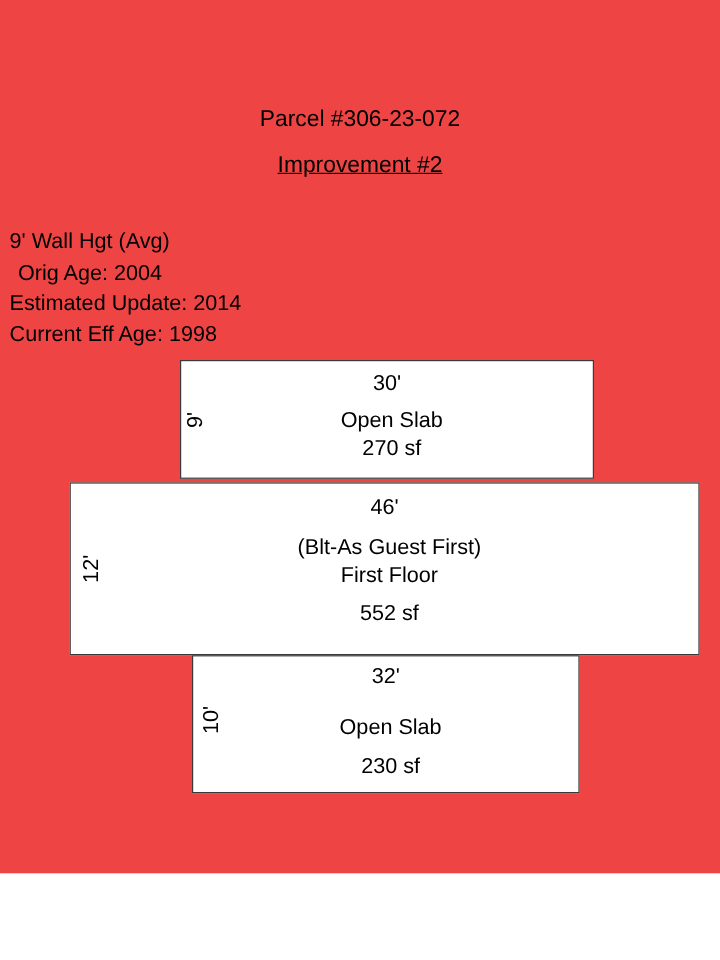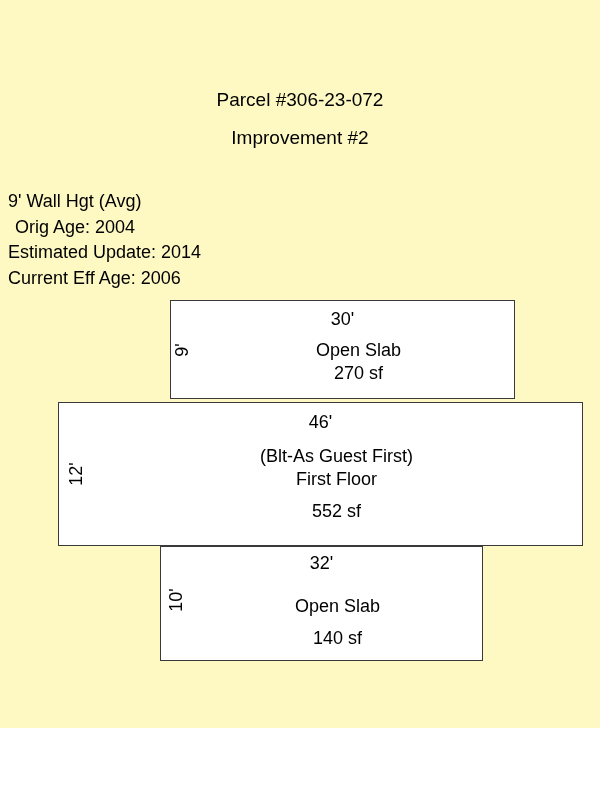--- a/index.html
+++ b/index.html
@@ -5,59 +5,59 @@
 <style>
   html, body {
     margin: 0;
     padding: 0;
     background: #ffffff;
   }
   #page {
     position: relative;
     width: 600px;
     height: 728px;
-    background: #fef9c3;
+    background: #ef4444;
     font-family: "Liberation Sans", sans-serif;
     color: #000000;
     overflow: hidden;
   }
 
   
   .title-line {
     position: absolute;
     left: 0;
     width: 600px;
     text-align: center;
     font-size: 19px;
     line-height: 22px;
     white-space: nowrap;
   }
   #title-parcel { top: 89px; }
-  #title-improvement { top: 127px; }
+  #title-improvement { top: 127px; text-decoration: underline; }
 
   
   #notes-block {
     position: absolute;
     left: 8px;
     top: 189px;
     font-size: 18px;
     line-height: 25.5px;
     white-space: nowrap;
   }
   #notes-block .note-line { display: block; }
   #notes-block .note-line.indented { padding-left: 7px; }
 
   
   .sketch-rect {
     position: absolute;
     box-sizing: border-box;
     border: 1.5px solid #3a3a3a;
     background: #ffffff;
   }
-  #rect-open-slab-top    { left: 150px; top: 300px; width: 345px; height: 99px; margin-left: 20px; }
+  #rect-open-slab-top    { left: 150px; top: 300px; width: 345px; height: 99px; }
   #rect-first-floor      { left:  58px; top: 402px; width: 525px; height: 144px; }
   #rect-open-slab-bottom { left: 160px; top: 546px; width: 323px; height: 115px; }
 
   
   .dim-width {
     position: absolute;
     left: 0;
     width: 100%;
     text-align: center;
     font-size: 18px;
@@ -71,21 +71,21 @@
     font-size: 18px;
     line-height: 18px;
     white-space: nowrap;
     transform-origin: center center;
     transform: rotate(-90deg);
   }
 
   
   .rect-body {
     position: absolute;
-    left: 16px;
+    left: 4px;
     width: 100%;
     text-align: center;
     font-size: 18px;
     line-height: 23px;
     white-space: nowrap;
   }
   .rect-body span { display: block; }
 
   
   #top-dim-width     { top: 8px; }
@@ -120,21 +120,21 @@
 <div id="page">
 
   <div class="title-line" id="title-parcel">Parcel #306-23-072</div>
 
   <div class="title-line" id="title-improvement">Improvement #2</div>
 
   <div id="notes-block">
     <span class="note-line">9' Wall Hgt (Avg)</span>
     <span class="note-line indented">Orig Age: 2004</span>
     <span class="note-line">Estimated Update: 2014</span>
-    <span class="note-line">Current Eff Age: 2006</span>
+    <span class="note-line">Current Eff Age: 1998</span>
   </div>
 
   <div class="sketch-rect" id="rect-open-slab-top">
 
     <div class="dim-width" id="top-dim-width">30'</div>
 
     <div class="dim-height" id="top-dim-height">9'</div>
 
     <div class="rect-body" id="top-body">
       <span>Open Slab</span>
@@ -156,18 +156,18 @@
   </div>
 
   <div class="sketch-rect" id="rect-open-slab-bottom">
 
     <div class="dim-width" id="bot-dim-width">32'</div>
 
     <div class="dim-height" id="bot-dim-height">10'</div>
 
     <div class="rect-body" id="bot-body">
       <span>Open Slab</span>
-      <span class="spaced">140 sf</span>
+      <span class="spaced">230 sf</span>
     </div>
   </div>
 
 
 </div>
 
 </body></html>

